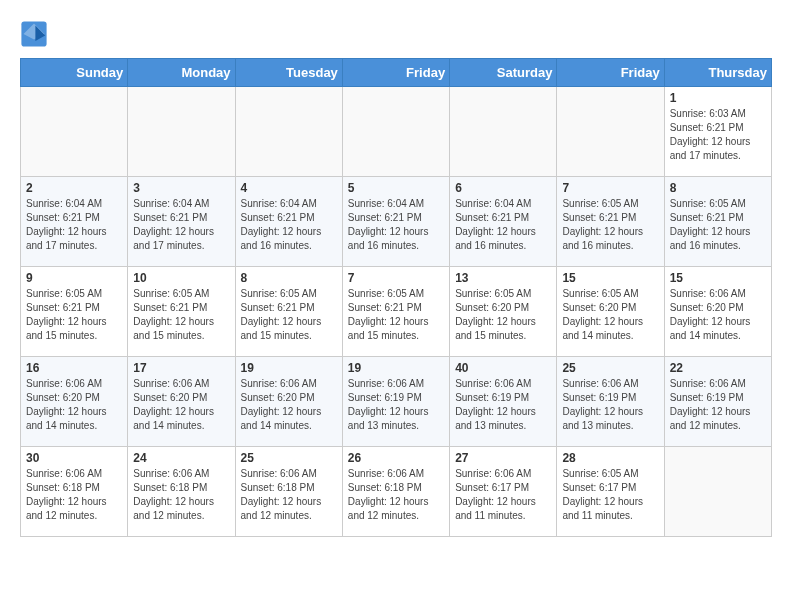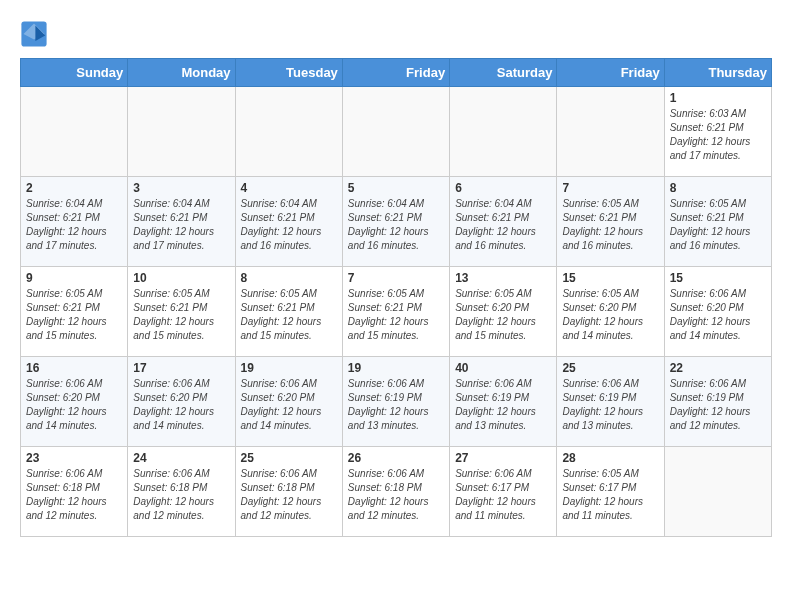--- a/index.html
+++ b/index.html
@@ -74,21 +74,20 @@
     .day-num {
       font-size: 12px;
       font-weight: bold;
       display: block;
       margin-bottom: 2px;
     }
     .cell-text {
       font-size: 10px;
       color: #444;
       line-height: 1.4;
-      font-style: italic;
     }
     td.empty {
       background: #f9f9f9;
     }
   </style>
 </head>
 <body>
 
 <div class="header">
   <div class="logo">
@@ -284,21 +283,21 @@
         <td>
           <span class="day-num">22</span>
           <div class="cell-text" style="white-space: pre-line;">Sunrise: 6:06 AM
 Sunset: 6:19 PM
 Daylight: 12 hours
 and 12 minutes.</div>
         </td>
       </tr>
       <tr>
         <td>
-          <span class="day-num">23</span>
+          <span class="day-num">30</span>
           <div class="cell-text" style="white-space: pre-line;">Sunrise: 6:06 AM
 Sunset: 6:18 PM
 Daylight: 12 hours
 and 12 minutes.</div>
         </td>
         <td>
           <span class="day-num">24</span>
           <div class="cell-text" style="white-space: pre-line;">Sunrise: 6:06 AM
 Sunset: 6:18 PM
 Daylight: 12 hours

